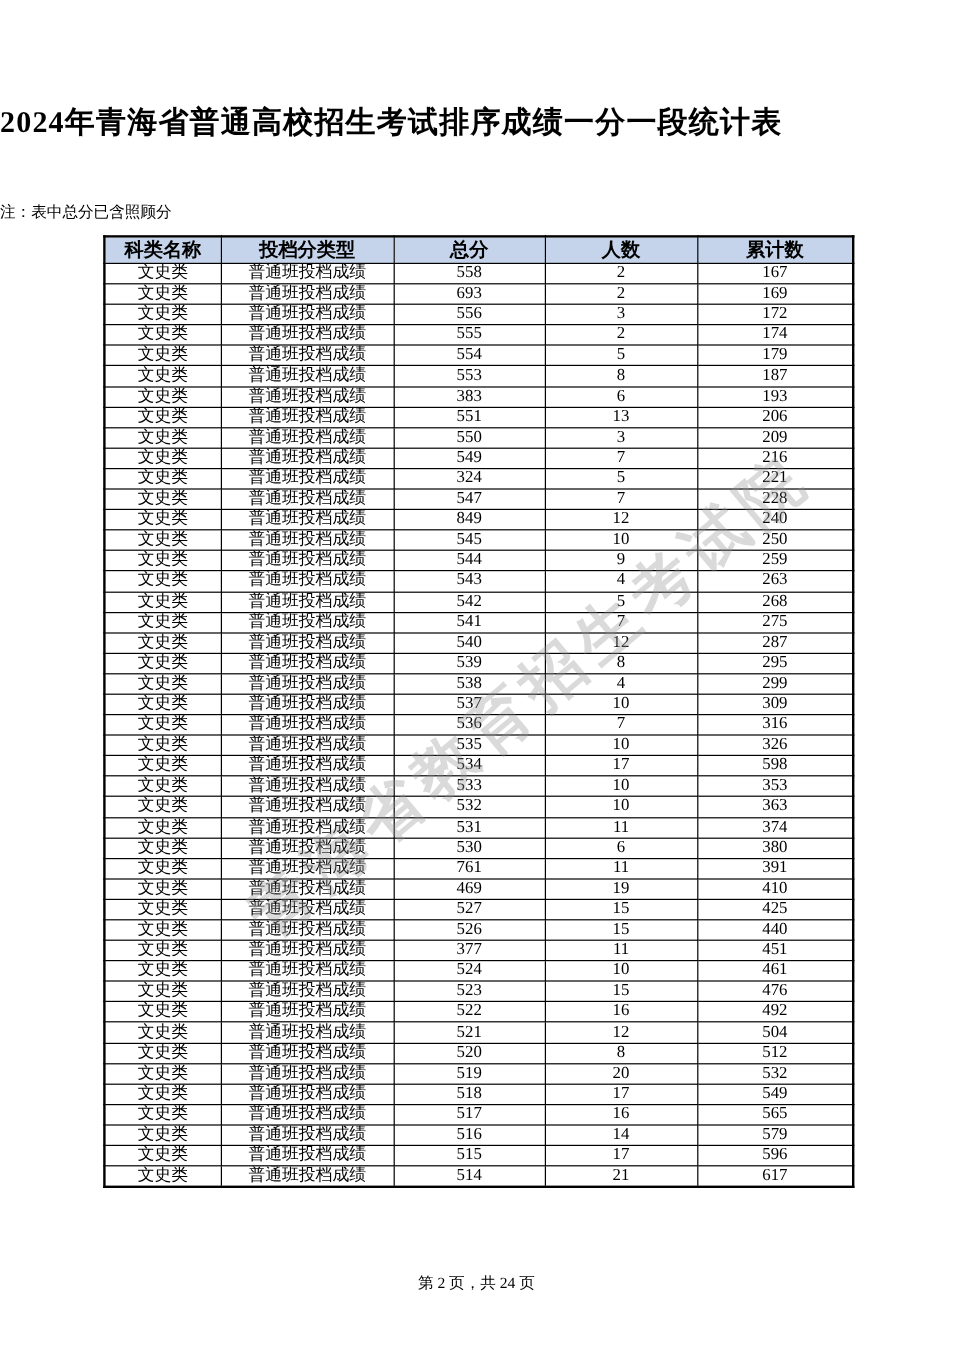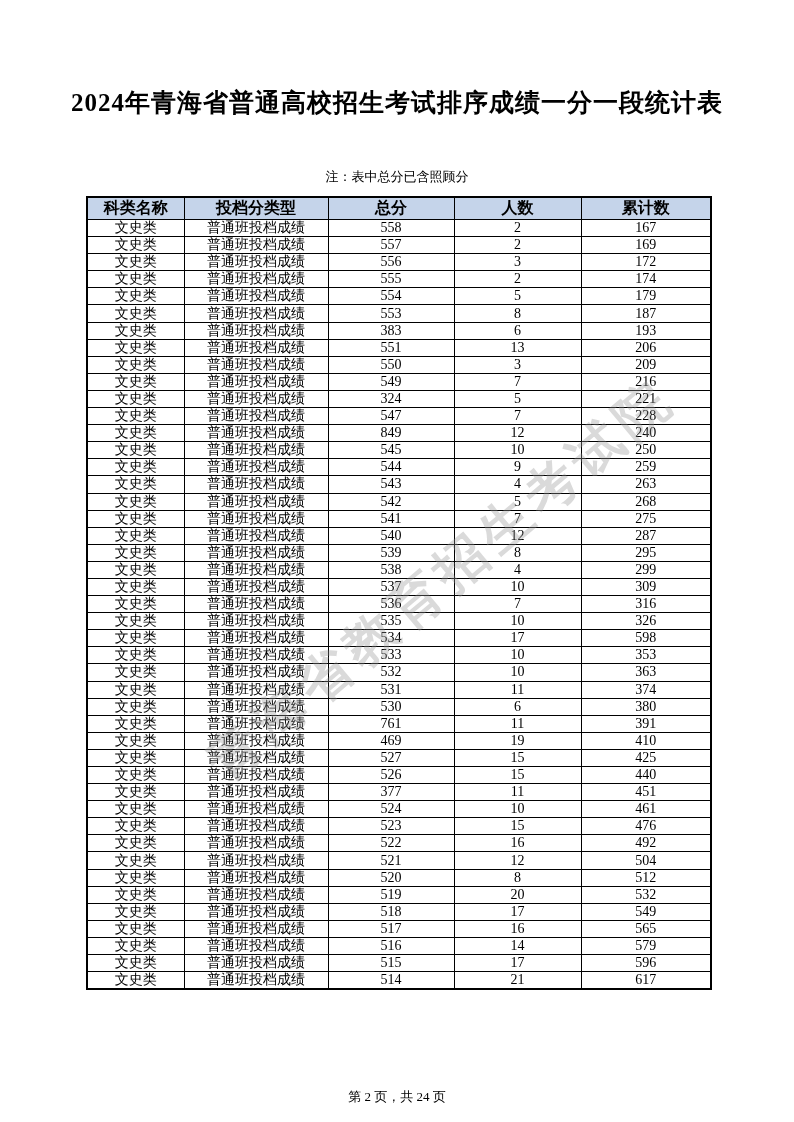--- a/index.html
+++ b/index.html
@@ -12,28 +12,27 @@
     color: #000;
   }
   .page {
     position: relative;
     width: 794px; height: 1122px;
     overflow: hidden;
     background: #ffffff;
   }
   .title {
     position: absolute; top: 86px; left: 0; width: 100%;
-    text-align: center;
+    text-align: left;
     font-size: 25px; font-weight: bold;
     line-height: 33px;
     letter-spacing: 1px;
   }
   .note {
     position: absolute; top: 169px; left: 0; width: 100%;
-    text-align: center;
     font-size: 13px;
     line-height: 16px;
   }
   table.score-table {
     position: absolute; top: 196px; left: 86px;
     width: 624px;
     border-collapse: collapse;
     table-layout: fixed;
     border: 2px solid #000;
     z-index: 1;
@@ -54,21 +53,20 @@
   }
   .score-table td {
     height: 17.1px;
     font-size: 14px;
     line-height: 1;
   }
   .footer {
     position: absolute; top: 1060px; left: 0; width: 100%;
     text-align: center;
     font-size: 13px;
-    margin-top: 28px;
   }
   .watermark {
     position: absolute;
     left: 215px; top: 735px;
     transform: rotate(-40deg);
     transform-origin: 0 50%;
     font-size: 52px;
     font-weight: bold;
     letter-spacing: 7px;
     color: var(--wm-color);
@@ -111,21 +109,21 @@
         <tr>
           <td>文史类</td>
           <td>普通班投档成绩</td>
           <td>558</td>
           <td>2</td>
           <td>167</td>
         </tr>
         <tr>
           <td>文史类</td>
           <td>普通班投档成绩</td>
-          <td>557</td>
+          <td>693</td>
           <td>2</td>
           <td>169</td>
         </tr>
         <tr>
           <td>文史类</td>
           <td>普通班投档成绩</td>
           <td>556</td>
           <td>3</td>
           <td>172</td>
         </tr>

